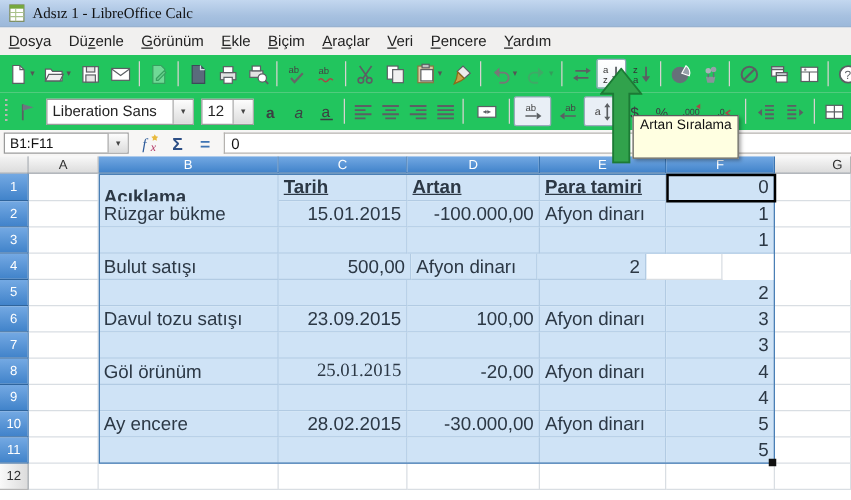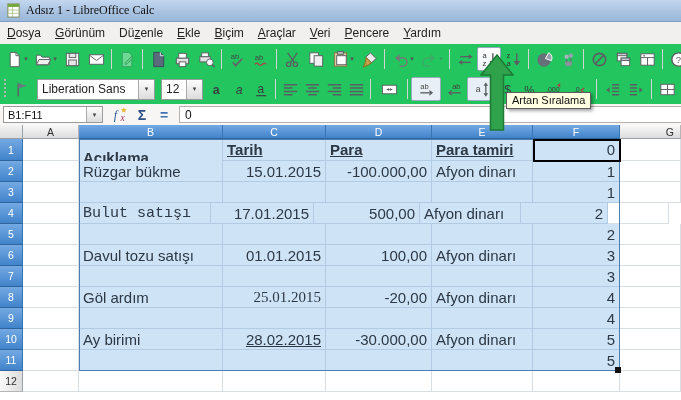--- a/index.html
+++ b/index.html
@@ -68,43 +68,43 @@
     overflow:hidden;display:flex;align-items:center;}
   .cell.sel{background:#cfe3f6;border-right-color:#b2cbe3;border-bottom-color:#b2cbe3;}
   .cell.r{justify-content:flex-end;}
   .cell.hd{font-weight:bold;text-decoration:underline;}
   .range-border{position:absolute;border:1px solid #4a7fb5;pointer-events:none;box-sizing:border-box;}
   .cell-cursor{position:absolute;border:2px solid #000;box-sizing:border-box;pointer-events:none;}
   .sel-handle{position:absolute;width:6px;height:6px;background:#111;}
   
   .annot-arrow{position:absolute;left:480px;top:54px;z-index:60;pointer-events:none;}
   .tooltip{position:absolute;left:506px;top:92px;z-index:55;background:#ffffe1;
-    border:1px solid #5c5c5c;font-size:11px;color:#111;padding:1px 5px 2px;
+    border:1px solid #5c5c5c;font-size:11px;color:#111;padding:1px 5px 20px;
     box-shadow:2px 2px 3px rgba(0,0,0,.35);white-space:nowrap;}
 </style>
 </head>
 <body>
 
 <div id="app">
 
   <div class="titlebar">
     <span class="appicon">
       <svg width="15" height="15" viewBox="0 0 16 16">
         <rect x="2" y="1" width="12" height="14" fill="#fff" stroke="#7a8a5a"></rect>
         <rect x="2" y="1" width="12" height="3.2" fill="#76a83e"></rect>
         <path d="M2 7.5h12M2 11h12M7 4.2v10.8" stroke="#a9c28a" stroke-width="0.9" fill="none"></path>
       </svg>
     </span>
     <span class="wtitle">Adsız 1 - LibreOffice Calc</span>
   </div>
 
   <div class="menubar" id="menubar">
       <span class="menu-item"><u>D</u>osya</span>
+      <span class="menu-item">Dü<u>z</u>enle</span>
       <span class="menu-item"><u>G</u>örünüm</span>
-      <span class="menu-item">Dü<u>z</u>enle</span>
       <span class="menu-item"><u>E</u>kle</span>
       <span class="menu-item"><u>B</u>içim</span>
       <span class="menu-item"><u>A</u>raçlar</span>
       <span class="menu-item"><u>V</u>eri</span>
       <span class="menu-item"><u>P</u>encere</span>
       <span class="menu-item"><u>Y</u>ardım</span>
     </div>
 
   <div class="toolbar" id="toolbar1">
       <span class="grip"></span>
@@ -536,21 +536,21 @@
         <div class="ch sel" style="width: 106px;">D</div>
         <div class="ch sel" style="width: 101px;">E</div>
         <div class="ch sel" style="width: 87px;">F</div>
         <div class="ch cut" style="width: 61px;">G</div>
       </div>
       <div class="grow" style="height: 22px;">
         <div class="rh sel" style="height: 22px;">1</div>
         <div class="cell" style="width: 56px; height: 22px;"></div>
         <div class="cell sel hd" style="width: 144px; height: 38px;">Açıklama</div>
         <div class="cell sel hd" style="width: 103px; height: 22px;">Tarih</div>
-        <div class="cell sel hd" style="width: 106px; height: 22px;">Para</div>
+        <div class="cell sel hd" style="width: 106px; height: 22px;">Artan</div>
         <div class="cell sel hd" style="width: 101px; height: 22px;">Para tamiri</div>
         <div class="cell sel r" style="width: 87px; height: 22px;">0</div>
         <div class="cell" style="width: 61px; height: 22px;"></div>
       </div>
       <div class="grow" style="height: 21px;">
         <div class="rh sel" style="height: 21px;">2</div>
         <div class="cell" style="width: 56px; height: 21px;"></div>
         <div class="cell sel" style="width: 144px; height: 21px;">Rüzgar bükme</div>
         <div class="cell sel r" style="width: 103px; height: 21px;">15.01.2015</div>
         <div class="cell sel r" style="width: 106px; height: 21px;">-100.000,00</div>
@@ -564,82 +564,81 @@
         <div class="cell sel" style="width: 144px; height: 21px;"></div>
         <div class="cell sel" style="width: 103px; height: 21px;"></div>
         <div class="cell sel" style="width: 106px; height: 21px;"></div>
         <div class="cell sel" style="width: 101px; height: 21px;"></div>
         <div class="cell sel r" style="width: 87px; height: 21px;">1</div>
         <div class="cell" style="width: 61px; height: 21px;"></div>
       </div>
       <div class="grow" style="height: 21px;">
         <div class="rh sel" style="height: 21px;">4</div>
         <div class="cell" style="width: 56px; height: 21px;"></div>
-        <div class="cell sel" style="width: 132px; height: 21px; font-family: Liberation Mono, monospace;">Bulut satışı</div>
-        <div class="cell sel r" style="width: 103px; height: 21px;">17.01.2015</div>
+        <div class="cell sel" style="width: 144px; height: 21px;">Bulut satışı</div>
         <div class="cell sel r" style="width: 106px; height: 21px;">500,00</div>
         <div class="cell sel" style="width: 101px; height: 21px;">Afyon dinarı</div>
         <div class="cell sel r" style="width: 87px; height: 21px;">2</div>
         <div class="cell" style="width: 61px; height: 21px;"></div>
       </div>
       <div class="grow" style="height: 21px;">
         <div class="rh sel" style="height: 21px;">5</div>
         <div class="cell" style="width: 56px; height: 21px;"></div>
         <div class="cell sel" style="width: 144px; height: 21px;"></div>
         <div class="cell sel" style="width: 103px; height: 21px;"></div>
         <div class="cell sel" style="width: 106px; height: 21px;"></div>
         <div class="cell sel" style="width: 101px; height: 21px;"></div>
         <div class="cell sel r" style="width: 87px; height: 21px;">2</div>
         <div class="cell" style="width: 61px; height: 21px;"></div>
       </div>
       <div class="grow" style="height: 21px;">
         <div class="rh sel" style="height: 21px;">6</div>
         <div class="cell" style="width: 56px; height: 21px;"></div>
         <div class="cell sel" style="width: 144px; height: 21px;">Davul tozu satışı</div>
-        <div class="cell sel r" style="width: 103px; height: 21px;">01.01.2015</div>
+        <div class="cell sel r" style="width: 103px; height: 21px;">23.09.2015</div>
         <div class="cell sel r" style="width: 106px; height: 21px;">100,00</div>
         <div class="cell sel" style="width: 101px; height: 21px;">Afyon dinarı</div>
         <div class="cell sel r" style="width: 87px; height: 21px;">3</div>
         <div class="cell" style="width: 61px; height: 21px;"></div>
       </div>
       <div class="grow" style="height: 21px;">
         <div class="rh sel" style="height: 21px;">7</div>
         <div class="cell" style="width: 56px; height: 21px;"></div>
         <div class="cell sel" style="width: 144px; height: 21px;"></div>
         <div class="cell sel" style="width: 103px; height: 21px;"></div>
         <div class="cell sel" style="width: 106px; height: 21px;"></div>
         <div class="cell sel" style="width: 101px; height: 21px;"></div>
         <div class="cell sel r" style="width: 87px; height: 21px;">3</div>
         <div class="cell" style="width: 61px; height: 21px;"></div>
       </div>
       <div class="grow" style="height: 21px;">
         <div class="rh sel" style="height: 21px;">8</div>
         <div class="cell" style="width: 56px; height: 21px;"></div>
-        <div class="cell sel" style="width: 144px; height: 21px;">Göl ardım</div>
+        <div class="cell sel" style="width: 144px; height: 21px;">Göl örünüm</div>
         <div class="cell sel r" style="width: 103px; height: 21px; font-family: Liberation Serif, serif;">25.01.2015</div>
         <div class="cell sel r" style="width: 106px; height: 21px;">-20,00</div>
         <div class="cell sel" style="width: 101px; height: 21px;">Afyon dinarı</div>
         <div class="cell sel r" style="width: 87px; height: 21px;">4</div>
         <div class="cell" style="width: 61px; height: 21px;"></div>
       </div>
       <div class="grow" style="height: 21px;">
         <div class="rh sel" style="height: 21px;">9</div>
         <div class="cell" style="width: 56px; height: 21px;"></div>
         <div class="cell sel" style="width: 144px; height: 21px;"></div>
         <div class="cell sel" style="width: 103px; height: 21px;"></div>
         <div class="cell sel" style="width: 106px; height: 21px;"></div>
         <div class="cell sel" style="width: 101px; height: 21px;"></div>
         <div class="cell sel r" style="width: 87px; height: 21px;">4</div>
         <div class="cell" style="width: 61px; height: 21px;"></div>
       </div>
       <div class="grow" style="height: 21px; text-align: center;">
         <div class="rh sel" style="height: 21px;">10</div>
         <div class="cell" style="width: 56px; height: 21px;"></div>
-        <div class="cell sel" style="width: 144px; height: 21px;">Ay birimi</div>
-        <div class="cell sel r" style="width: 103px; height: 21px; text-decoration: underline;">28.02.2015</div>
+        <div class="cell sel" style="width: 144px; height: 21px;">Ay encere</div>
+        <div class="cell sel r" style="width: 103px; height: 21px;">28.02.2015</div>
         <div class="cell sel r" style="width: 106px; height: 21px;">-30.000,00</div>
         <div class="cell sel" style="width: 101px; height: 21px;">Afyon dinarı</div>
         <div class="cell sel r" style="width: 87px; height: 21px;">5</div>
         <div class="cell" style="width: 61px; height: 21px;"></div>
       </div>
       <div class="grow" style="height: 21px;">
         <div class="rh sel" style="height: 21px;">11</div>
         <div class="cell" style="width: 56px; height: 21px;"></div>
         <div class="cell sel" style="width: 144px; height: 21px;"></div>
         <div class="cell sel" style="width: 103px; height: 21px;"></div>

